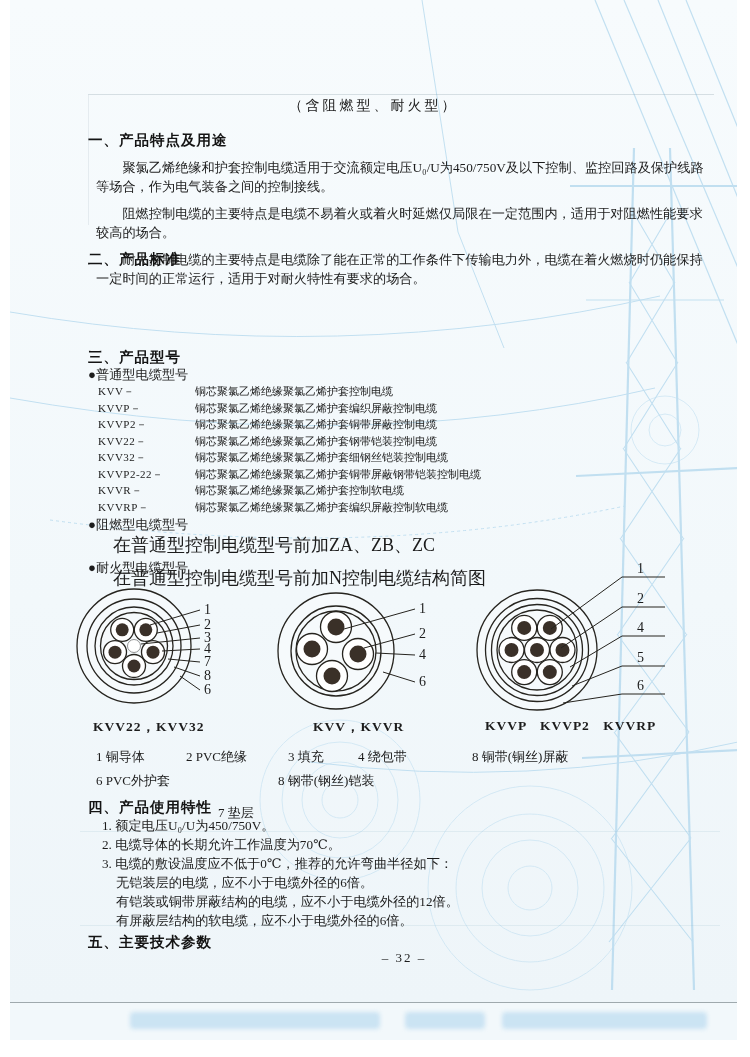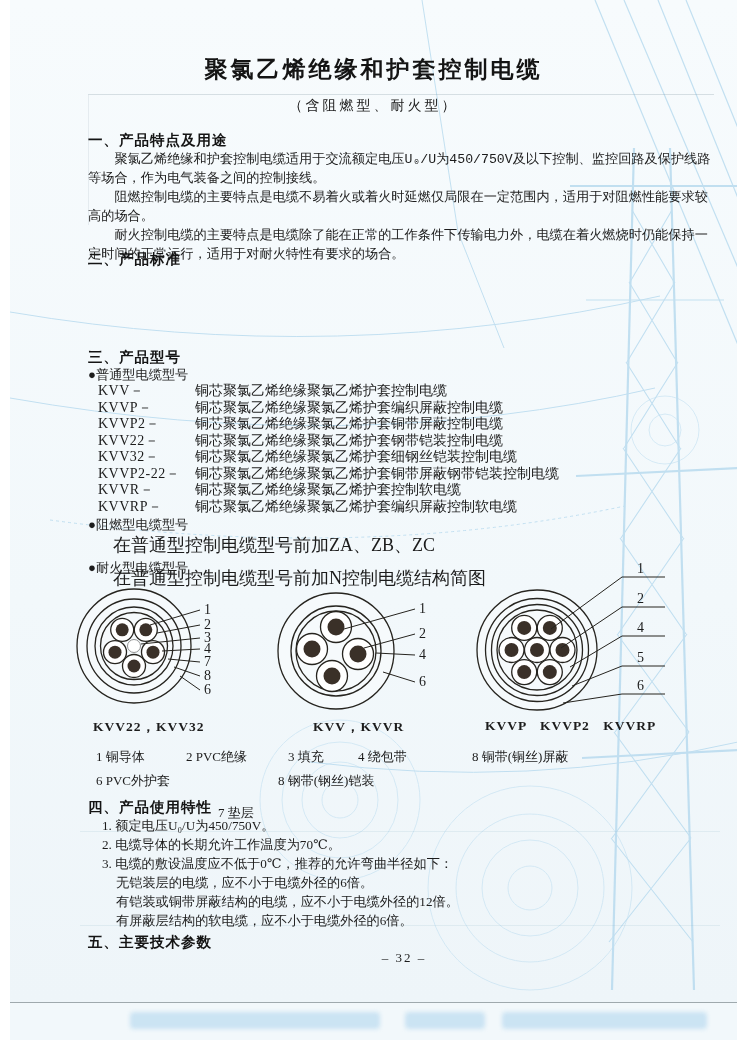--- a/index.html
+++ b/index.html
@@ -15,23 +15,23 @@
     overflow:hidden;
   }
   .abs{position:absolute;}
   .wm{position:absolute;left:0;top:0;z-index:0;pointer-events:none;}
   .layer{position:absolute;left:0;top:0;width:727px;height:1002px;z-index:1;}
   .hd{font-family:"Liberation Sans","DejaVu Sans",sans-serif;font-weight:bold;color:#141414;}
   .doc-title{left:0;top:54px;width:727px;text-align:center;font-size:23px;letter-spacing:3px;}
   .doc-subtitle{left:0;top:97px;width:727px;text-align:center;font-size:14px;letter-spacing:3px;color:#202020;}
   .sec-head{left:78px;font-size:14.5px;letter-spacing:1px;}
   .body-block{left:78px;width:632px;font-size:13.2px;line-height:19px;}
-  .para{margin:0;text-indent:2em;font-family:Liberation Mono, monospace;}
+  .para{margin:8px;text-indent:2em;}
   .bullet-line{left:78px;font-size:13.2px;}
-  .mrow{left:88px;display:flex;font-size:14px;line-height:16.5px;}
+  .mrow{left:88px;display:flex;font-size:11px;line-height:16.5px;}
   .mcode{width:97px;flex:0 0 auto;letter-spacing:.5px;}
   .mdesc{flex:1;}
   .note-line{left:103px;font-size:18px;}
   .cable-svg{left:0;top:555px;z-index:2;}
   .cap{font-size:13.5px;font-weight:600;letter-spacing:1px;z-index:3;}
   .cap-right{word-spacing:9px;}
   .legend-item{font-size:13px;z-index:3;}
   .s4-item{font-size:13.2px;}
   .page-num{left:78px;top:950px;width:632px;text-align:center;font-size:13px;letter-spacing:2px;}
   .ghost{background:rgba(130,150,160,.28);pointer-events:none;}
@@ -90,21 +90,20 @@
     </g>
   </svg>
 
   <div class="abs ghost" style="left:78px;top:94px;width:626px;height:1px;"></div>
   <div class="abs ghost" style="left:78px;top:95px;width:1px;height:130px;opacity:.5;"></div>
   <div class="abs ghost-band" style="left:70px;top:831px;width:640px;height:1px;"></div>
   <div class="abs ghost-band" style="left:70px;top:925px;width:640px;height:1px;"></div>
 
   <div class="layer">
 
-    <div class="abs hd doc-title">聚氯乙烯绝缘和护套控制电缆</div>
     <div class="abs doc-subtitle">（含阻燃型、耐火型）</div>
 
     <div class="abs hd sec-head" style="top:131px;">一、产品特点及用途</div>
     <div class="abs body-block" style="top:150px;">
       <p class="para">聚氯乙烯绝缘和护套控制电缆适用于交流额定电压U₀/U为450/750V及以下控制、监控回路及保护线路等场合，作为电气装备之间的控制接线。</p>
       <p class="para">阻燃控制电缆的主要特点是电缆不易着火或着火时延燃仅局限在一定范围内，适用于对阻燃性能要求较高的场合。</p>
       <p class="para">耐火控制电缆的主要特点是电缆除了能在正常的工作条件下传输电力外，电缆在着火燃烧时仍能保持一定时间的正常运行，适用于对耐火特性有要求的场合。</p>
     </div>
 
     <div class="abs hd sec-head" style="top:250px;">二、产品标准</div>

